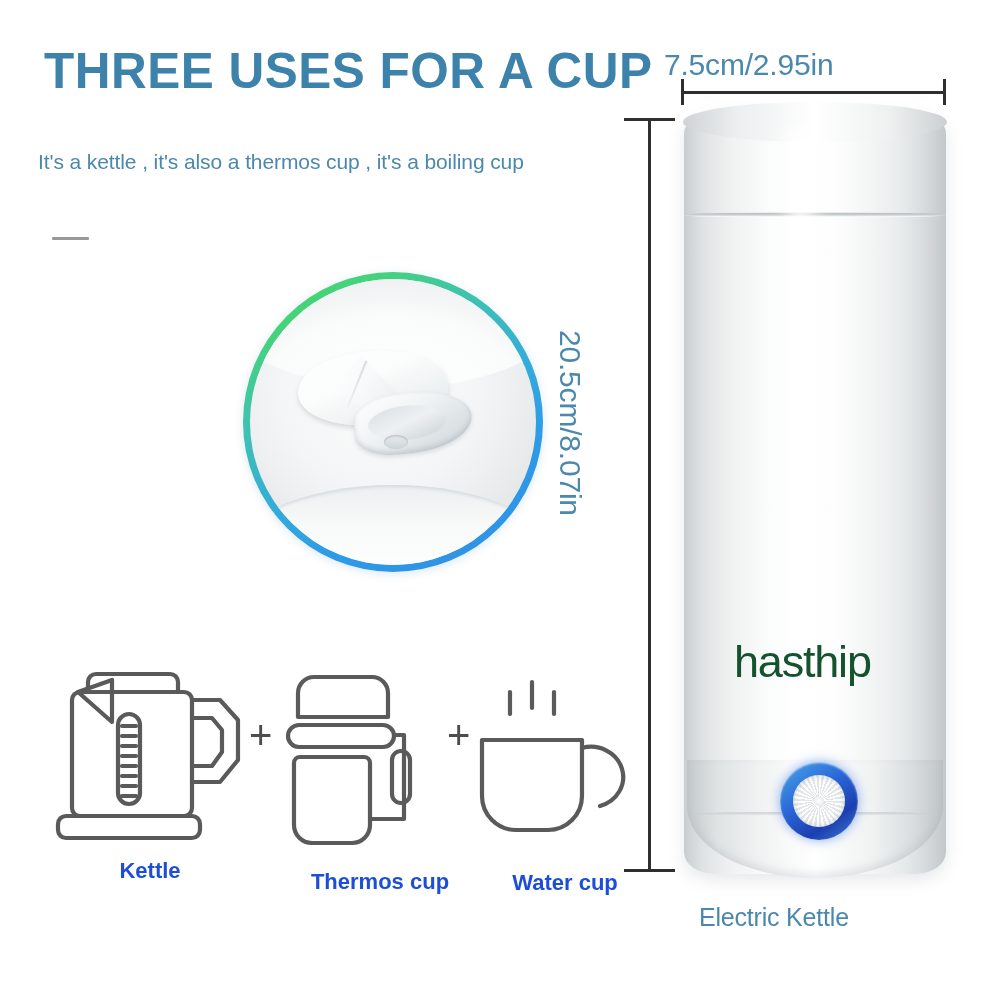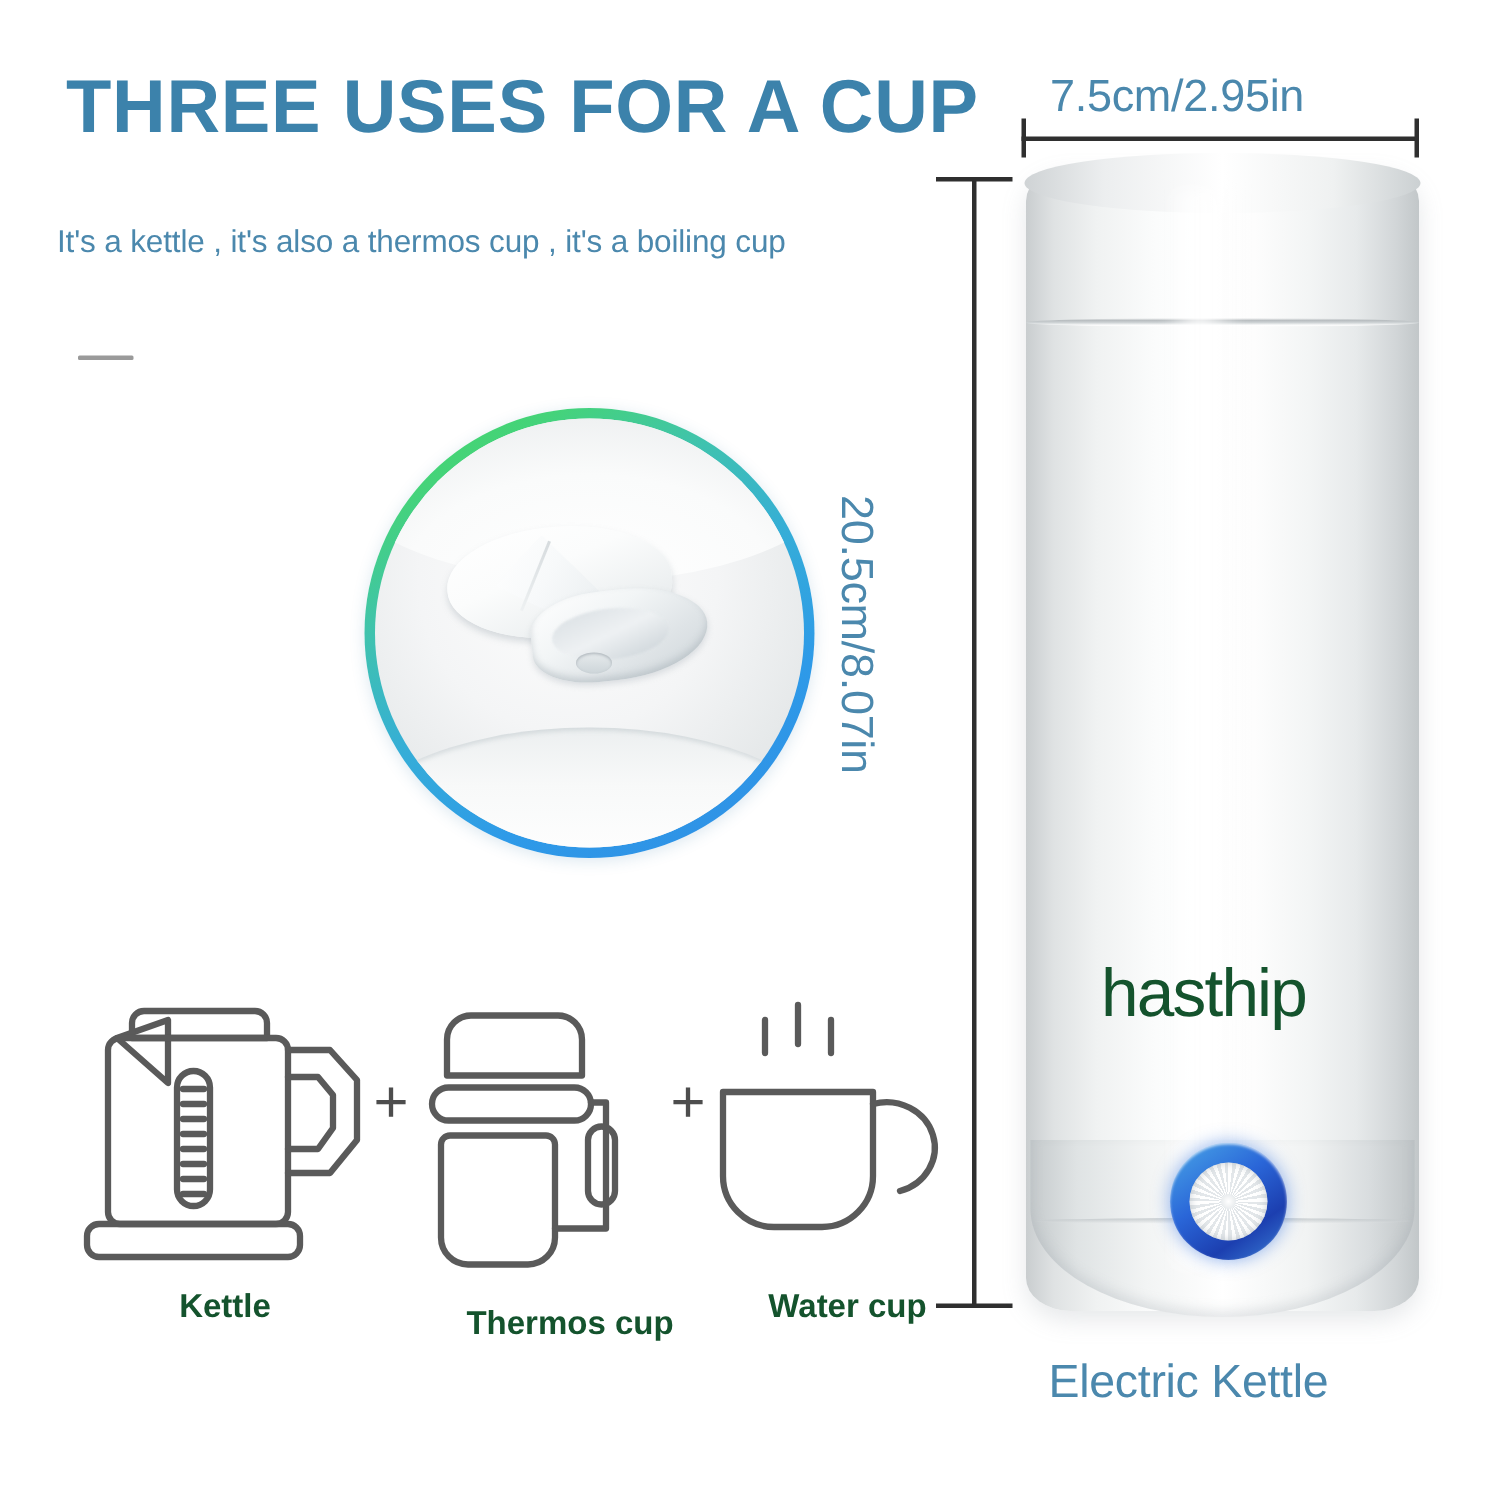--- a/index.html
+++ b/index.html
@@ -178,21 +178,21 @@
     left: 86px; top: 84px;
     width: 24px; height: 14px;
     border-radius: 50%;
     background: linear-gradient(#e7ebed, #cdd5d9);
     box-shadow: inset 0 1px 2px rgba(140,150,158,0.6);
   }
 
   
   .dim-top-label {
     position: absolute;
-    left: 700px;
+    left: 664px;
     top: 48px;
     font-size: 30px;
     color: #4b88ad;
     white-space: nowrap;
     letter-spacing: -0.2px;
   }
   .dim-top-line {
     position: absolute;
     left: 681px;
     top: 91px;
@@ -369,21 +369,21 @@
     width: 10px; height: 10px;
     margin: -5px 0 0 -5px;
     border-radius: 50%;
     background: radial-gradient(circle, #ffffff 0%, #dfe4e7 100%);
   }
 
   .product-caption {
     position: absolute;
     left: 699px;
     top: 903px;
-    font-size: 31px;
+    font-size: 25px;
     color: #4b88ad;
     white-space: nowrap;
     letter-spacing: -0.2px;
   }
 
   
   .icon-row {
     position: absolute;
     left: 50px;
     top: 640px;
@@ -394,26 +394,26 @@
     position: absolute;
     text-align: center;
   }
   .icon-cell .icon-label {
     position: absolute;
     left: 50%;
     transform: translateX(-50%);
     top: 218px;
     font-size: 22px;
     font-weight: 700;
-    color: #14532d;
+    color: #1d4ed8;
     white-space: nowrap;
   }
   .cell-kettle { left: 0px;   top: 0; width: 200px; height: 250px; }
   .cell-thermos{ left: 220px; top: 11px; width: 220px; height: 250px; }
-  .cell-cup    { left: 420px; top: 0; width: 190px; height: 250px; }
+  .cell-cup    { left: 420px; top: 12px; width: 190px; height: 250px; }
 
   .plus {
     position: absolute;
     font-size: 40px;
     font-weight: 400;
     color: #4d4d4d;
     line-height: 1;
   }
   .plus-1 { left: 249px; top: 715px; }
   .plus-2 { left: 447px; top: 715px; }

